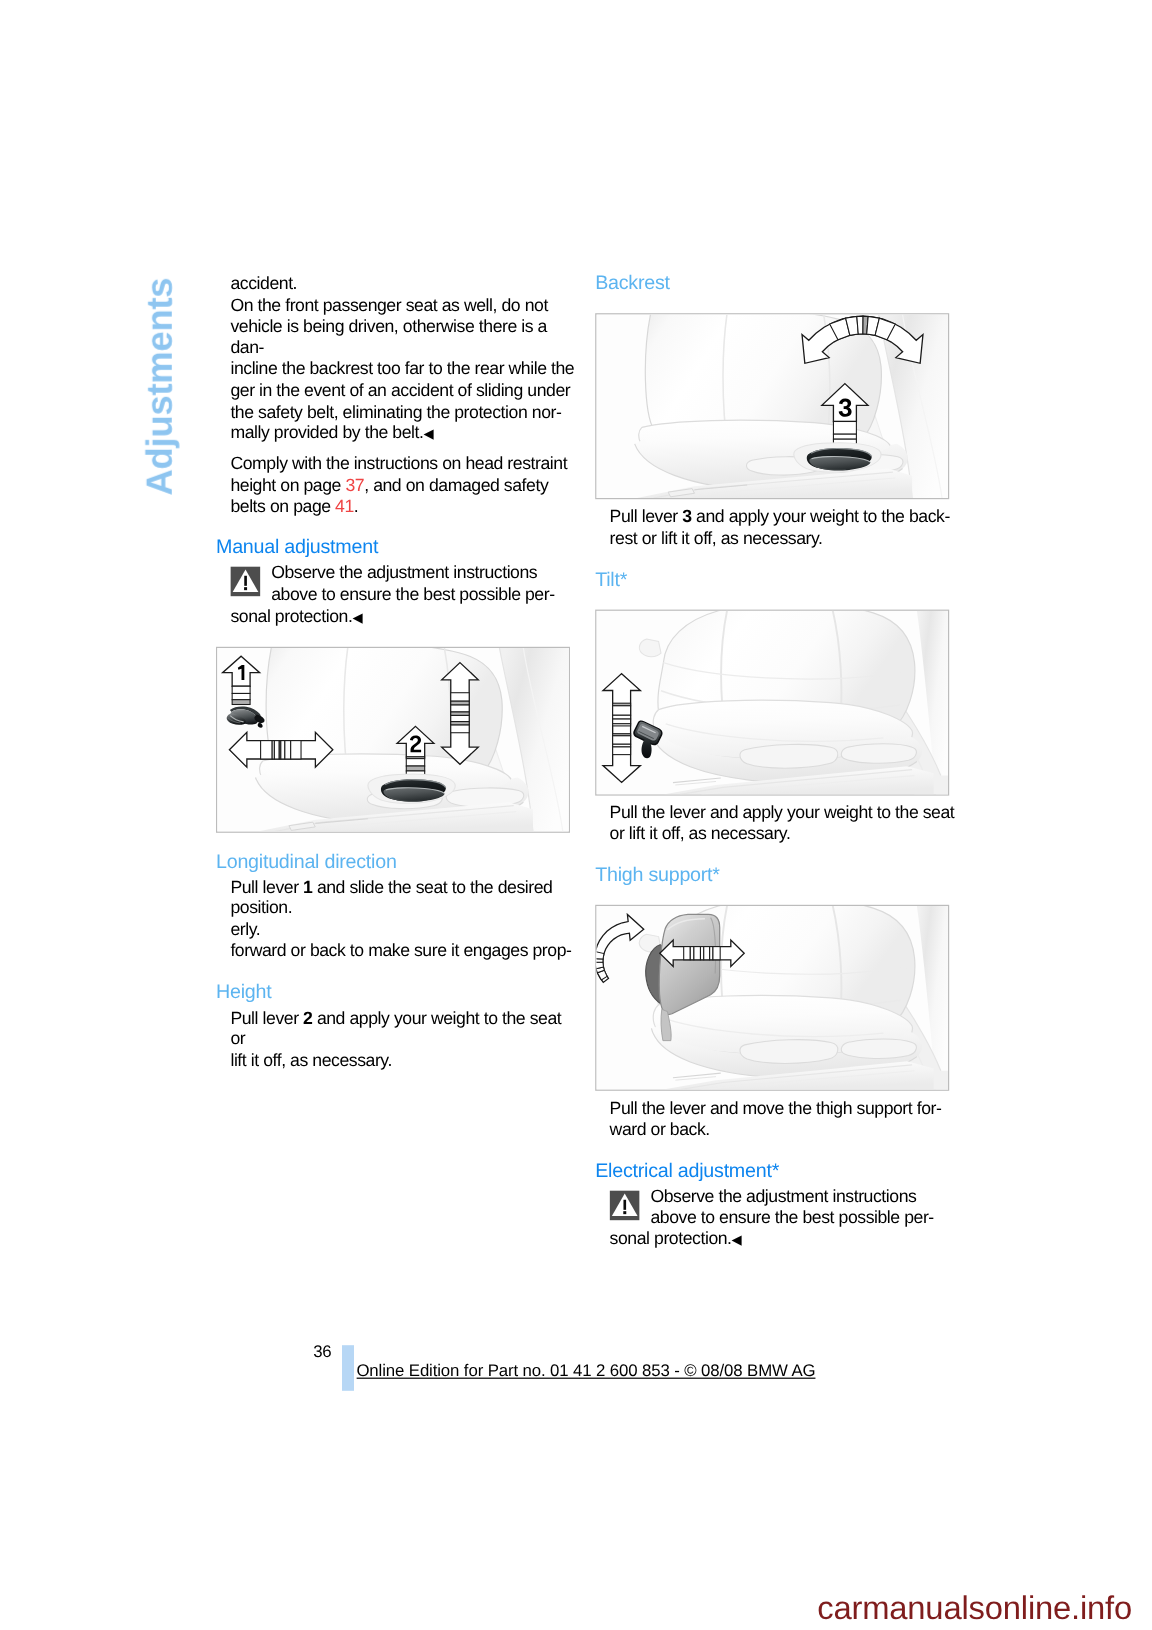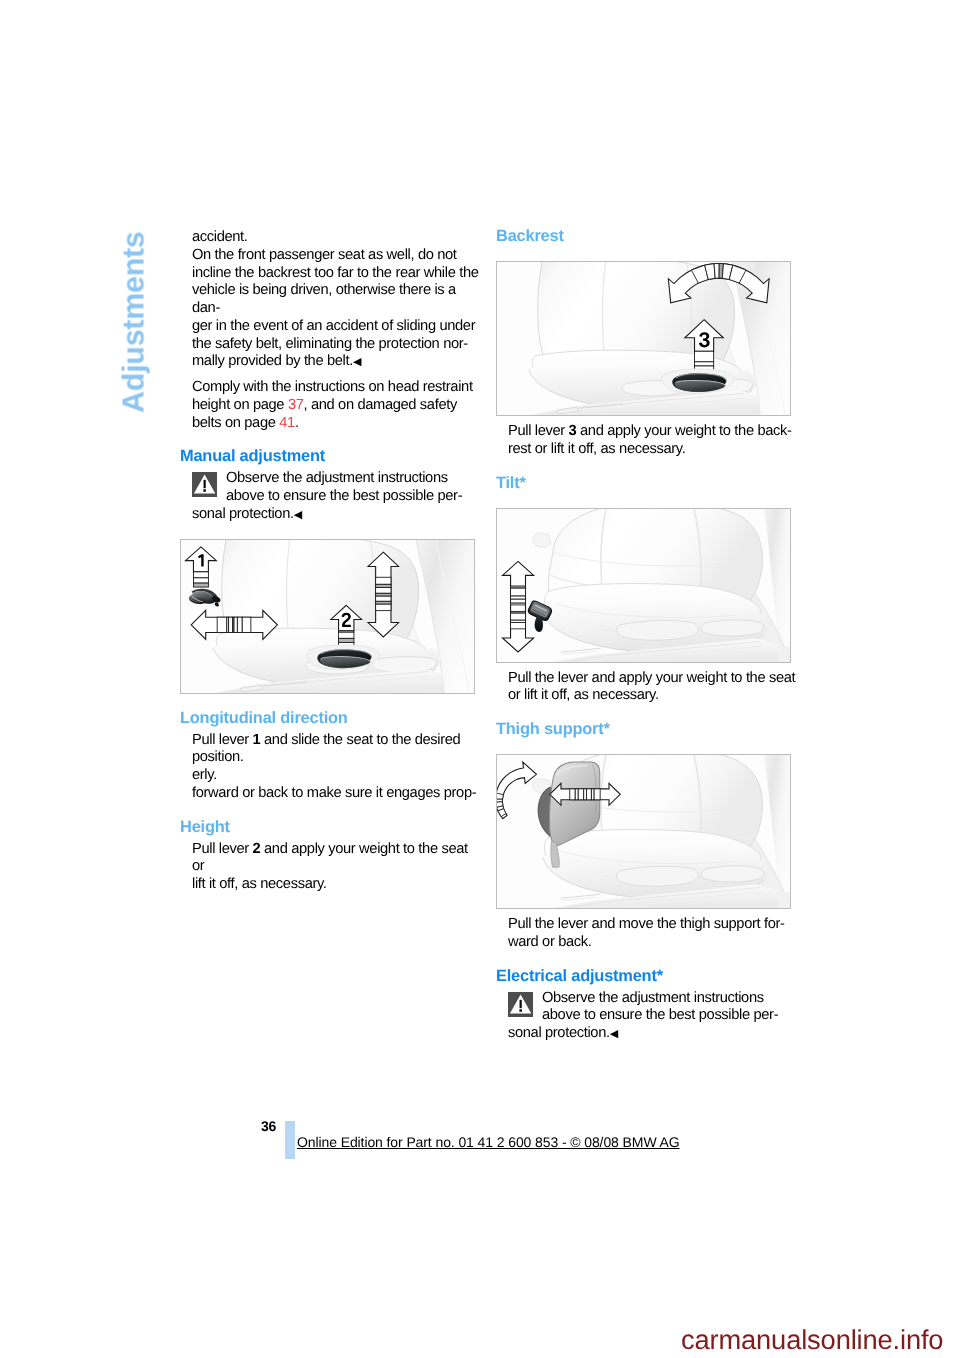--- a/index.html
+++ b/index.html
@@ -16,39 +16,39 @@
   .col{position:absolute;width:300px;font-size:14.7px;letter-spacing:-0.36px;
        line-height:17.75px;color:#000;}
   .colL{left:180px;top:226px;}
   .colR{left:496px;top:226px;}
 
   .ln{display:block;}
   p,.warnblock{margin:3px 0 0 12px;}
   p + p{margin-top:7px;}
   .figwrap{margin:14px 0 0 0;}
   .figwrap + p{margin-top:7px;}
-  .h2{color:#0d85ef;font-size:16.4px;letter-spacing:-0.2px;font-weight:bold;
+  .h2{color:#0d85ef;font-size:16.4px;letter-spacing:-0.2px;font-weight:normal;
       margin:14px 0 0 0;line-height:21px;}
   .col > .h2:first-child{margin-top:0;}
   .h2.pale{color:#5cb4f0;}
   .ref{color:#ef4444;}
   .b{font-weight:bold;}
   .mark{font-size:11px;}
 
   .warnblock .ln{padding-left:34px;}
   .warnblock .ln.noind{padding-left:0;}
   .warnicon{float:left;width:25px;height:25px;margin:2px 0 0 0;}
   .wsvg{display:block;width:25px;height:25px;}
 
   .fig{border:1px solid #bcbcbc;background:#fcfcfc;position:relative;
        box-sizing:border-box;width:295px;height:155px;overflow:hidden;}
   .figsvg{display:block;width:293px;height:153px;shape-rendering:geometricPrecision;}
   .svgdefs{position:absolute;width:0;height:0;overflow:hidden;}
 
-  .footer-num{position:absolute;left:261px;top:1118px;font-size:14px;letter-spacing:-0.3px;color:#000;font-weight:bold;}
+  .footer-num{position:absolute;left:261px;top:1118px;font-size:14px;letter-spacing:-0.3px;color:#000;}
   .footer-bar{position:absolute;left:285px;top:1121px;width:10px;height:38px;background:#b7d7f5;}
   .footer-text{position:absolute;left:297px;top:1134px;font-size:14px;letter-spacing:-0.1px;color:#000;text-decoration:underline;}
   .watermark{position:absolute;left:681px;top:1324px;font-size:27.3px;letter-spacing:-0.15px;color:#7f1d1d;}
 </style>
 </head>
 <body>
 
 <svg class="svgdefs" width="0" height="0" aria-hidden="true" xmlns="http://www.w3.org/2000/svg">
     <defs>
 <linearGradient id="gBk" x1=".03" y1="0" x2=".9" y2=".35">
@@ -111,22 +111,22 @@
       </linearGradient>
 </defs>
   </svg>
 <div class="page">
   <div class="side-tab">Adjustments</div>
 
   <div class="col colL">
     <p>
         <span class="ln">accident.</span>
         <span class="ln">On the front passenger seat as well, do not</span>
+        <span class="ln">vehicle is being driven, otherwise there is a dan-</span>
         <span class="ln">incline the backrest too far to the rear while the</span>
-        <span class="ln">vehicle is being driven, otherwise there is a dan-</span>
         <span class="ln">ger in the event of an accident of sliding under</span>
         <span class="ln">the safety belt, eliminating the protection nor-</span>
         <span class="ln"><span>mally provided by the belt.</span><span class="mark">◀</span></span>
       </p>
     <p>
         <span class="ln">Comply with the instructions on head restraint</span>
         <span class="ln"><span>height on page </span><span class="ref">37</span><span>, and on damaged safety</span></span>
         <span class="ln"><span>belts on page </span><span class="ref">41</span><span>.</span></span>
       </p>
     <div class="h2">Manual adjustment</div>

